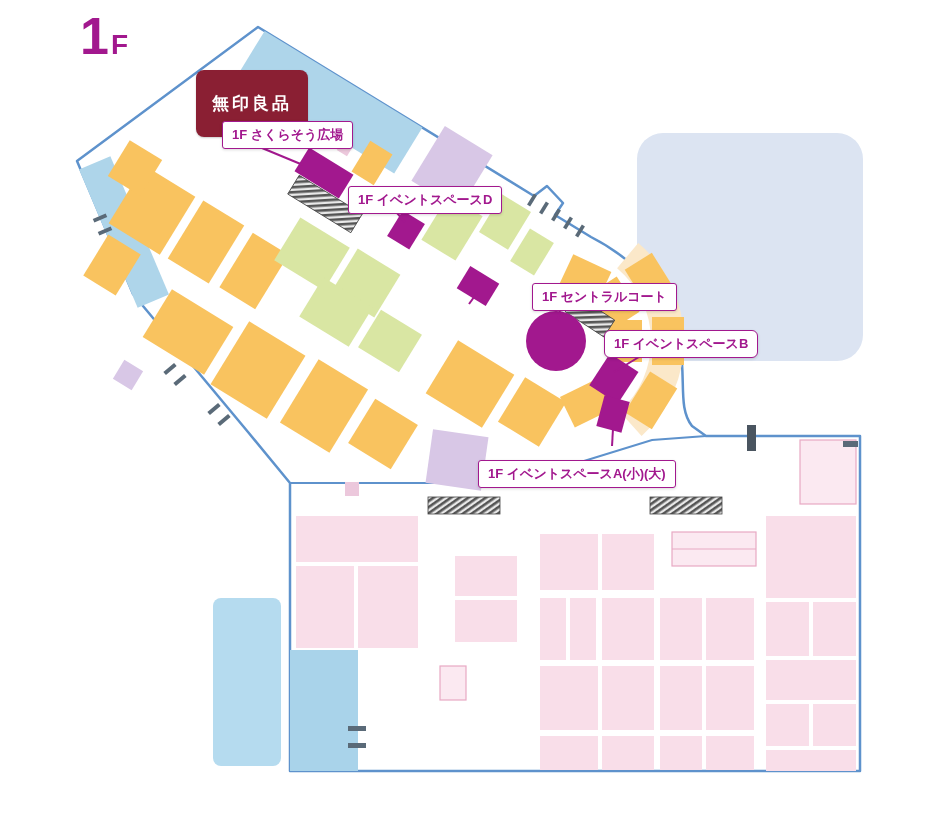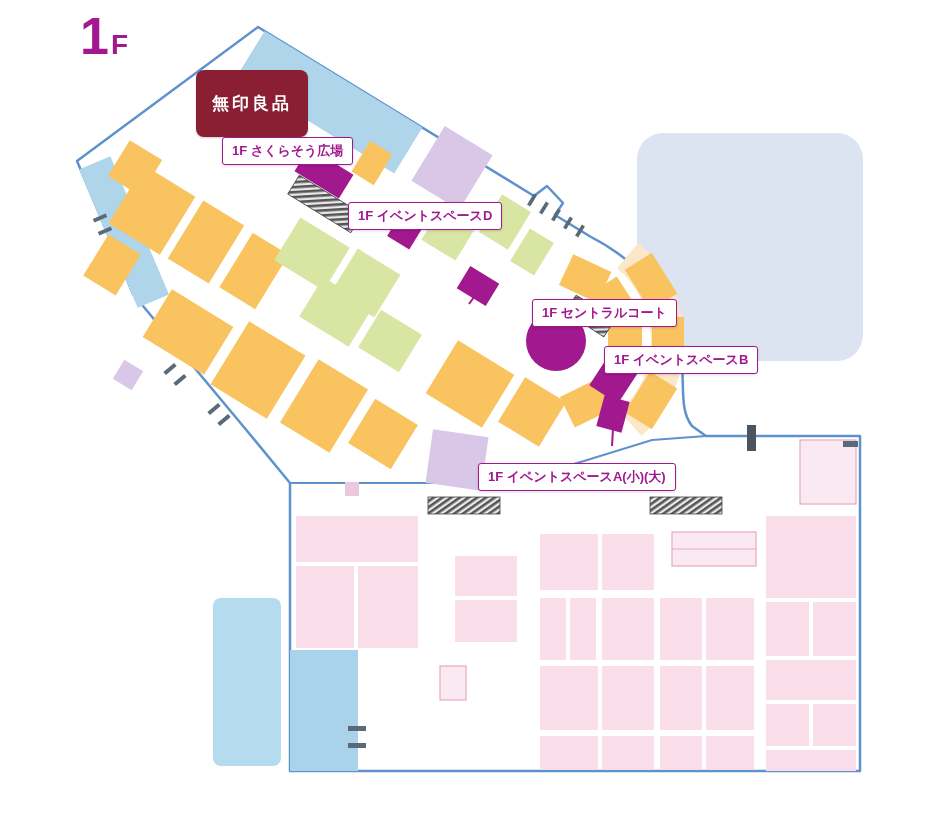--- a/index.html
+++ b/index.html
@@ -10,27 +10,27 @@
   .floor-label{position:absolute;left:80px;top:10px;color:#a2188e;display:flex;align-items:baseline;line-height:1;}
   .floor-label .num{font-size:52px;font-weight:800;}
   .floor-label .suf{font-size:28px;font-weight:800;margin-left:2px;}
 
   .muji-badge{position:absolute;left:196px;top:70px;background:#8a1f33;color:#ffffff;
               font-size:17px;font-weight:700;letter-spacing:3px;padding:22px 16px;border-radius:8px;
               box-shadow:0 1px 2px rgba(0,0,0,.2);white-space:nowrap;cursor:pointer;}
 
   .callout{position:absolute;background:#ffffff;border:1px solid #a2188e;color:#a2188e;
            font-size:13px;font-weight:700;padding:5px 9px;border-radius:3px;white-space:nowrap;
-           box-shadow:0 1px 3px rgba(0,0,0,.15);cursor:pointer;line-height:1.2;margin-top:16px;}
+           box-shadow:0 1px 3px rgba(0,0,0,.15);cursor:pointer;line-height:1.2;}
   .c-sakurasou{left:222px;top:121px;}
   .c-d{left:348px;top:186px;}
   .c-c{left:346px;top:304px;}
   .c-central{left:532px;top:283px;}
-  .c-b{left:604px;top:330px;}
-  .c-a{left:478px;top:447px;}
+  .c-b{left:604px;top:330px;border-radius:6px;}
+  .c-a{left:478px;top:460px;}
 </style>
 </head>
 <body>
 
 <div id="stage">
 
 <svg id="floorplan" width="929" height="813" viewBox="0 0 929 813">
   <defs>
     <pattern id="hatch" width="5" height="5" patternUnits="userSpaceOnUse" patternTransform="rotate(55)">
       <rect width="5" height="5" fill="#e9e9e9"></rect>

